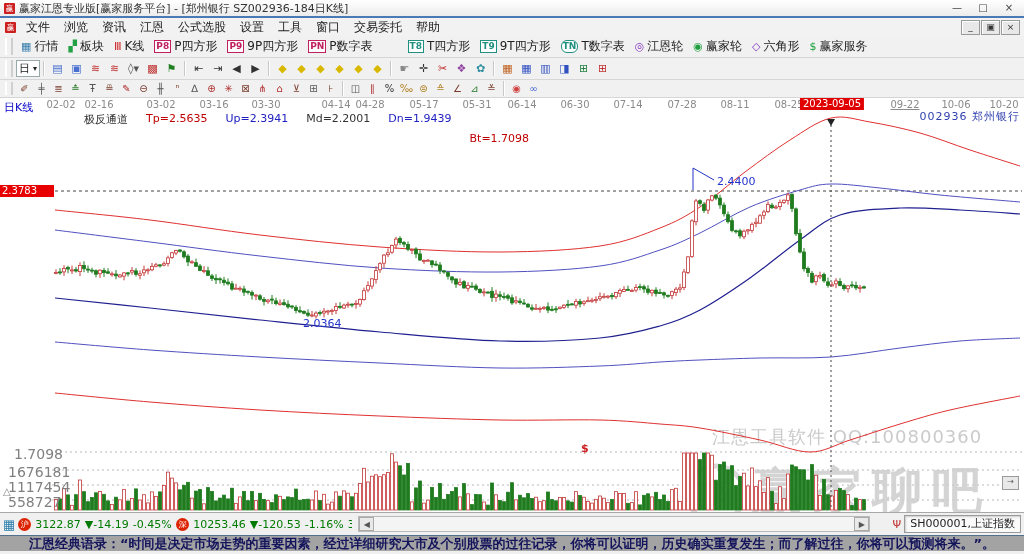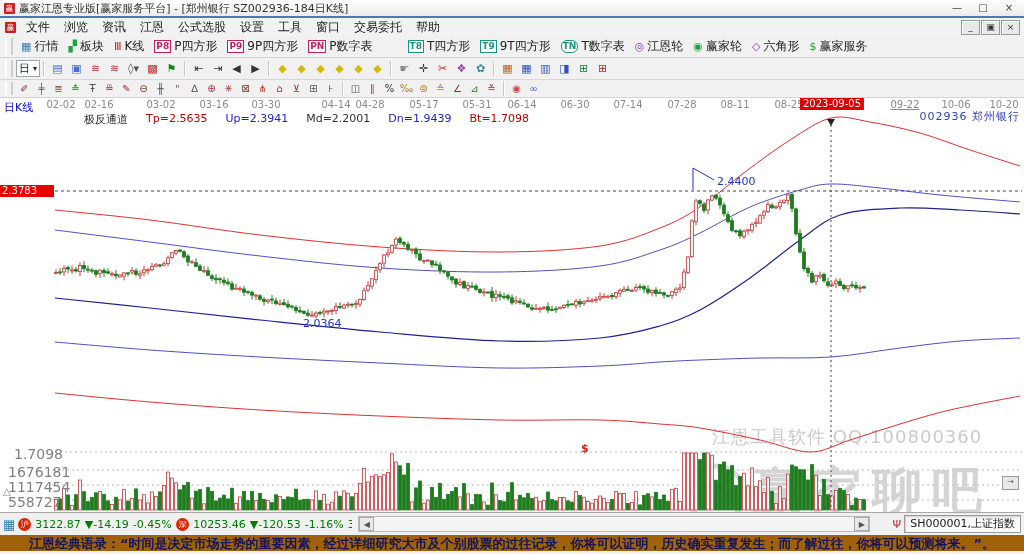--- a/index.html
+++ b/index.html
@@ -50,21 +50,21 @@
   .idx-group{display:flex;align-items:center;overflow:hidden;flex:none;color:#007a00;white-space:nowrap;}
   .idx-group span{margin-right:4px;}
   .hscroll{width:512px;height:16px;background:#f4f4f4;border:1px solid #b9b9b9;box-sizing:border-box;
            position:relative;flex:none;margin-left:6px;}
   .hs-btn{position:absolute;top:0;width:15px;height:14px;background:#e9e9e9;border:1px solid #aaa;
           font-size:8px;line-height:13px;text-align:center;color:#555;box-sizing:border-box;}
   .sb-right{flex:1;display:flex;align-items:center;justify-content:flex-end;gap:3px;padding:0 3px;}
   .ant-ico{color:#c03030;font-size:11px;}
   .sb-box{border:1px solid #9a9a9a;box-shadow:inset 1px 1px 2px #ccc;background:#fafafa;padding:0 5px;
           line-height:16px;font-size:11px;color:#222;white-space:nowrap;}
-  .footer{height:16px;background:#a16207;border-top:1px solid #51708e;color:#14145c;font-weight:bold;
+  .footer{height:16px;background:#a3a3a3;border-top:1px solid #51708e;color:#14145c;font-weight:bold;
           font-size:13px;display:flex;align-items:center;justify-content:center;white-space:nowrap;overflow:hidden;box-sizing:border-box;text-align:center;}
 </style>
 </head>
 <body>
 
 <div class="titlebar">
   <div class="app-logo">赢</div>
   <div class="title-text">赢家江恩专业版[赢家服务平台] - [郑州银行  SZ002936-184日K线]</div>
   <div class="winbtn">—</div>
   <div class="winbtn">□</div>
@@ -880,21 +880,21 @@
       <span class="date-lbl" style="left: 1004px;">10-20</span>
       <span class="date-cur" style="left: 832px;">2023-09-05</span>
     </div>
   <div class="period-lbl">日K线</div>
   <div class="ind-row" id="ind-row">
       <span style="color: rgb(51, 51, 51); margin-left: 29px;">极反通道</span>
       <span style="color: rgb(192, 0, 0);">Tp=2.5635</span>
       <span style="color: rgb(32, 32, 192);">Up=2.3941</span>
       <span style="color: rgb(51, 51, 51);">Md=2.2001</span>
       <span style="color: rgb(32, 32, 192);">Dn=1.9439</span>
-      <span style="color: rgb(192, 0, 0);">Bt=1.7098</span>
+      <span style="color: rgb(192, 0, 0); margin-top: 20px;">Bt=1.7098</span>
     </div>
   <div class="stock-lbl">002936  郑州银行</div>
   <div class="price-tag">2.3783</div>
   <div class="axis-lbl" style="left:14px;top:348px;">1.7098</div>
   <div id="vol-labels">
       <div class="axis-lbl" style="left: 8px; top: 366px;">1676181</div>
       <div class="axis-lbl" style="left: 8px; top: 381px;">1117454</div>
       <div class="axis-lbl" style="left: 8px; top: 396px;">558727</div>
     </div>
   <div class="mini-btn" style="right:5px;top:378px;">→</div>

